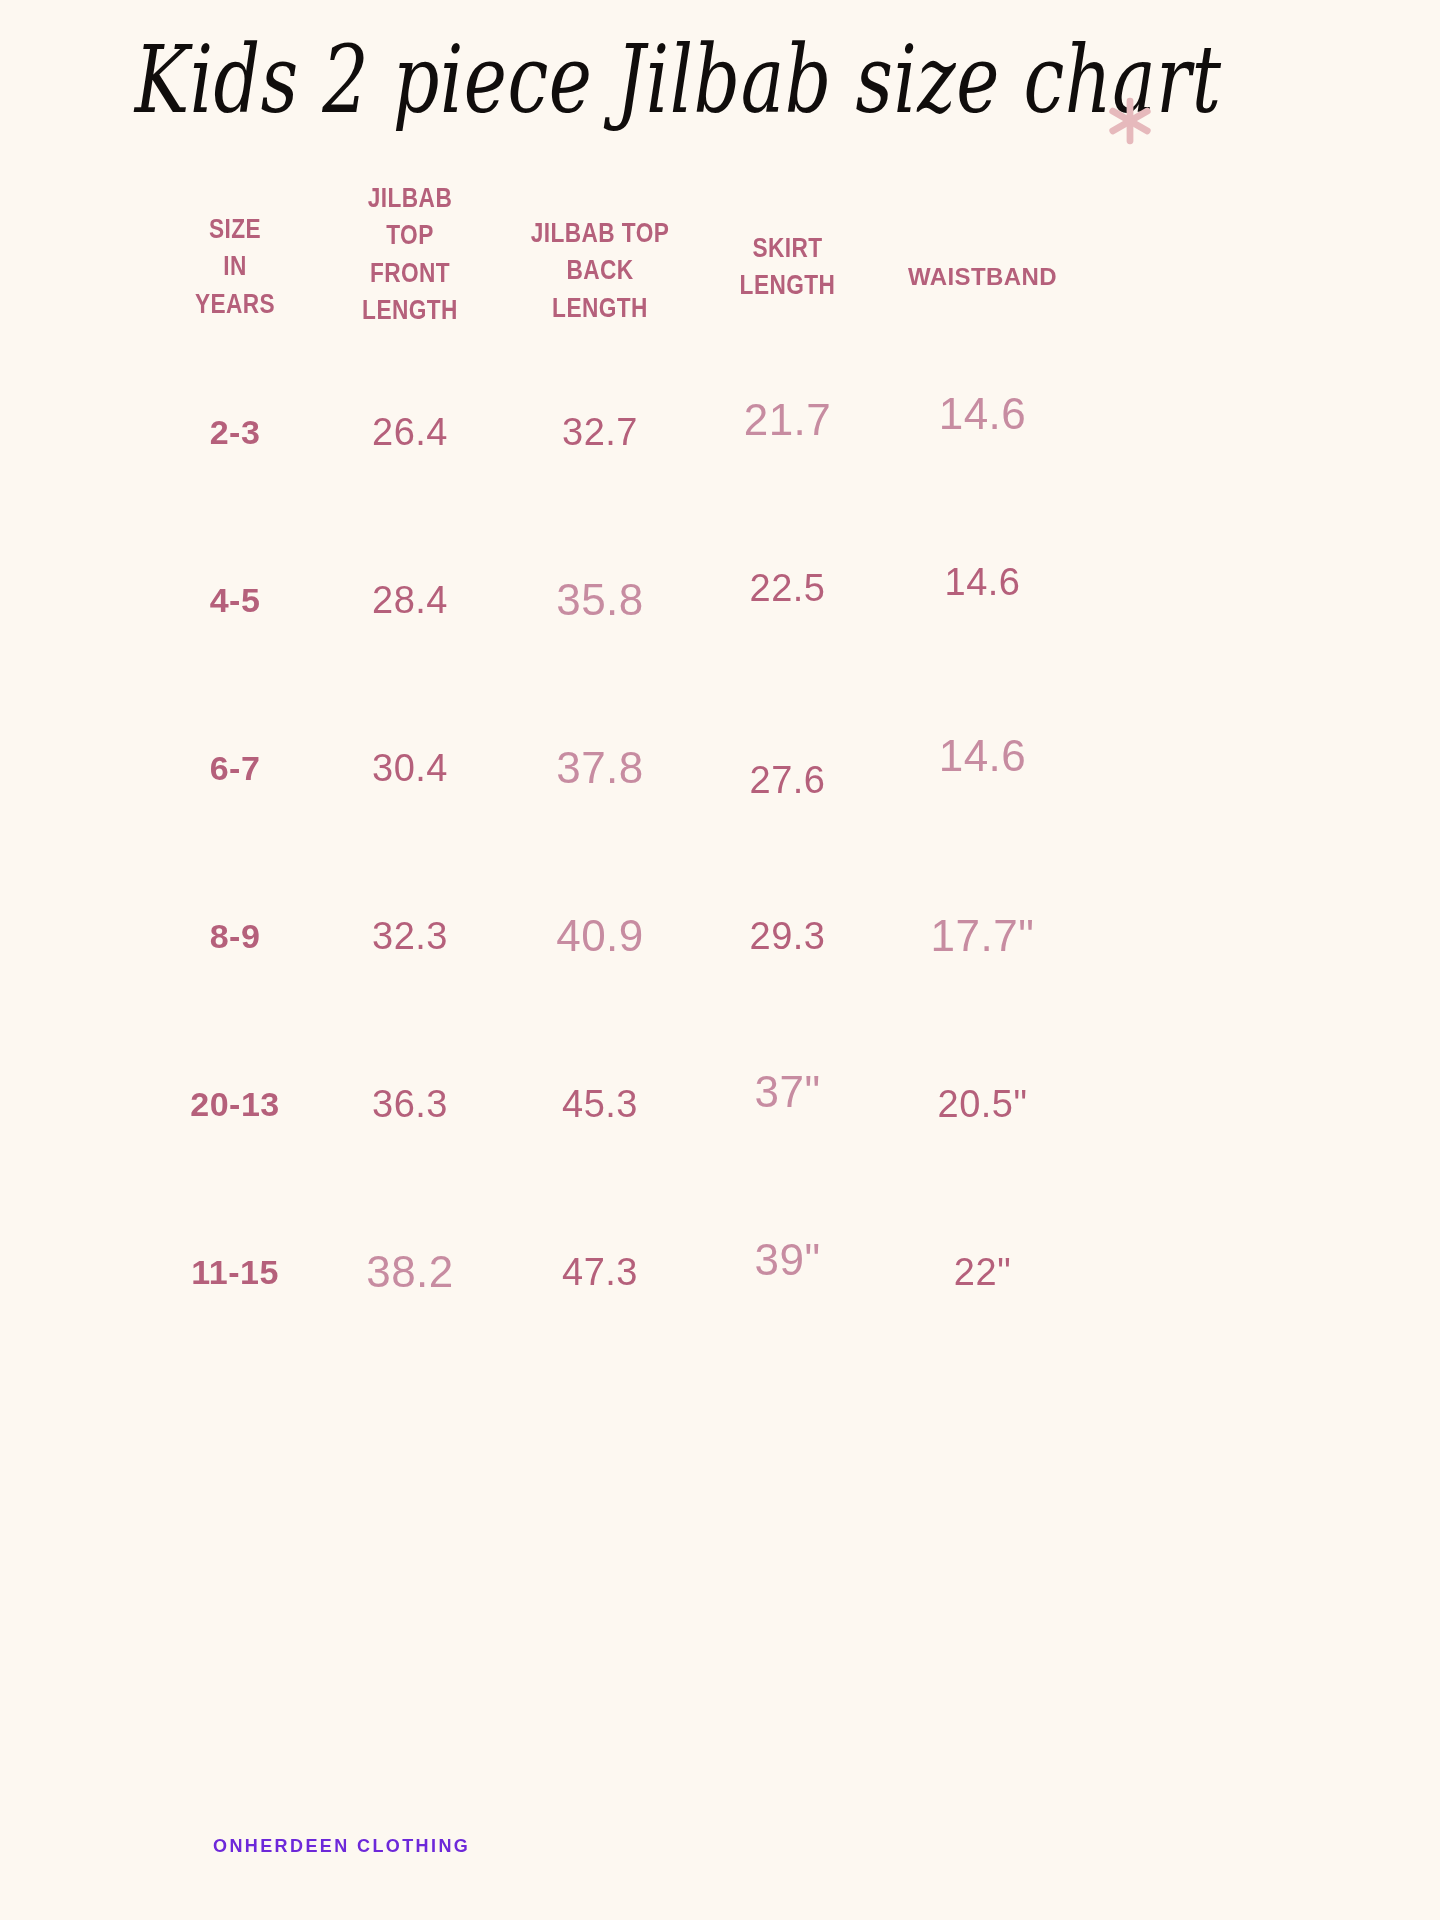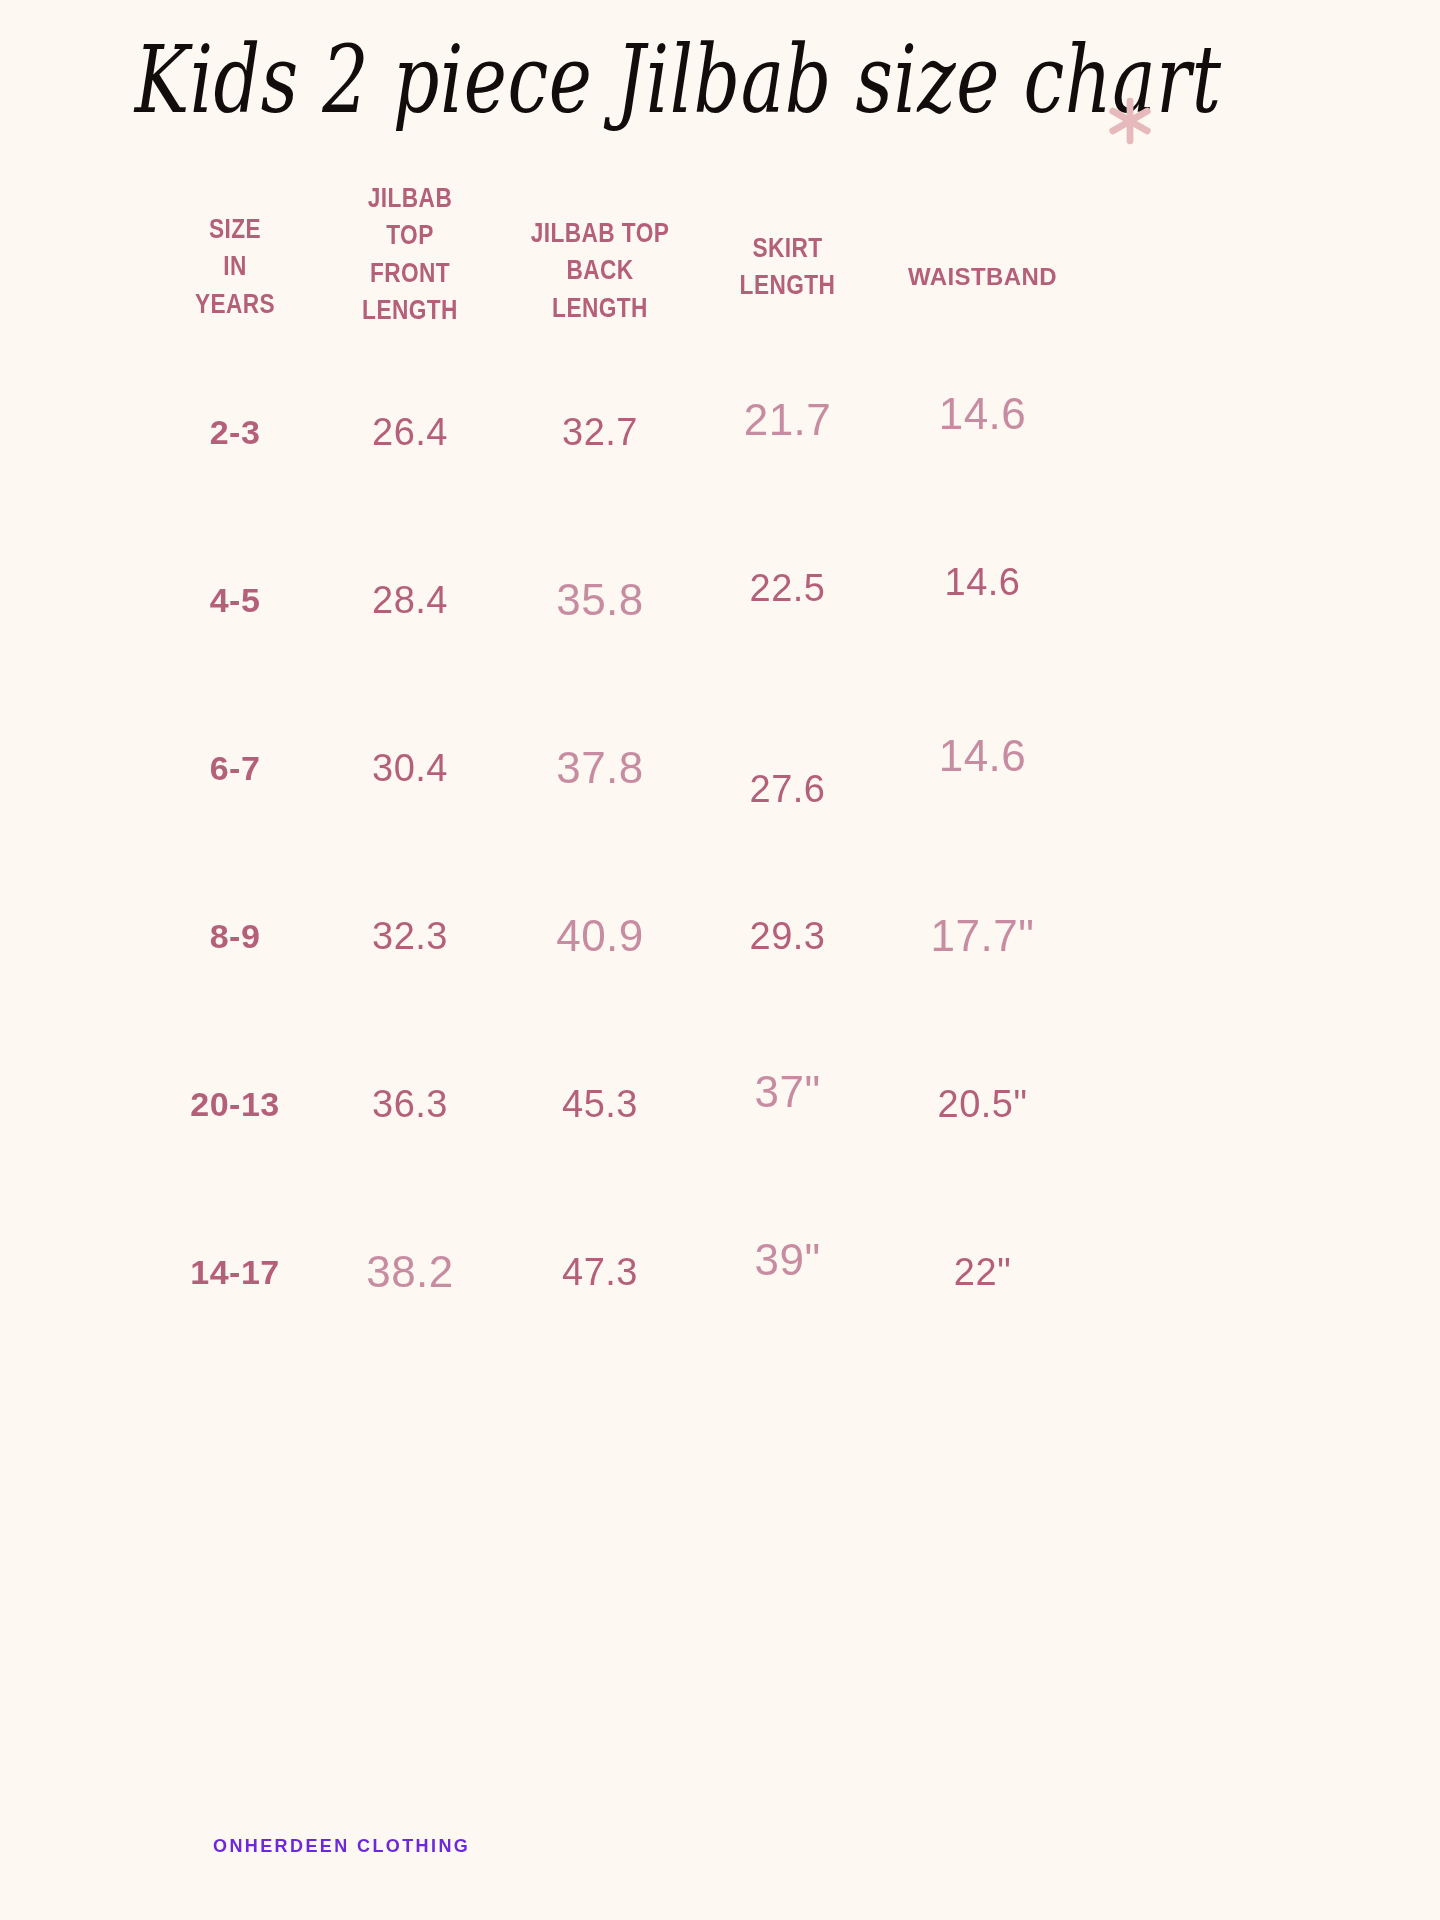--- a/index.html
+++ b/index.html
@@ -115,21 +115,21 @@
     font-weight: 700;
     font-size: 34px;
     transform: scaleX(0.82);
     letter-spacing: 0.5px;
   }
 
   
   .nudge-down-30 { position: relative; top: 30px; }
   .nudge-up-18   { position: relative; top: -18px; }
   .nudge-up-12   { position: relative; top: -12px; }
-  .nudge-down-8  { position: relative; top: 21px; }
+  .nudge-down-8  { position: relative; top: 12px; }
 
   
   .footer {
     position: absolute;
     left: 213px;
     top: 1836px;
     color: #6d28d9;
     font-family: Liberation Sans, sans-serif;
     font-weight: 700;
     font-size: 18px;
@@ -275,21 +275,21 @@
     <div class="cell">
       <span class="val val-light nudge-up-12">37"</span>
     </div>
     <div class="cell">
       <span class="val val-bold">20.5"</span>
     </div>
   </div>
 
   <div class="row data-row">
     <div class="cell">
-      <span class="val val-size">14-17</span>
+      <span class="val val-size">11-15</span>
     </div>
     <div class="cell">
       <span class="val val-light">38.2</span>
     </div>
     <div class="cell">
       <span class="val val-bold">47.3</span>
     </div>
     <div class="cell">
       <span class="val val-light nudge-up-12">39"</span>
     </div>

